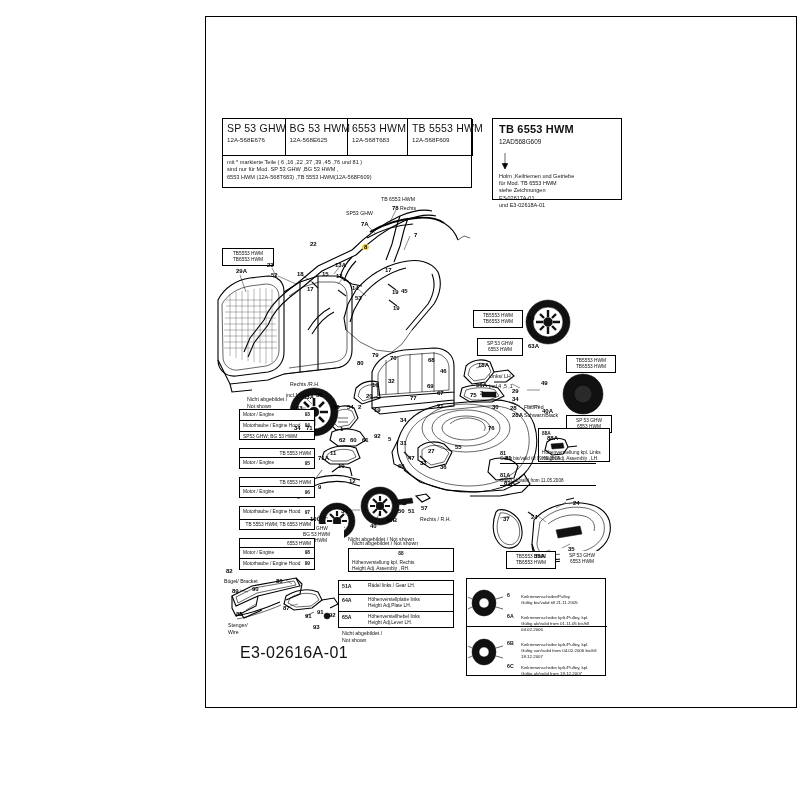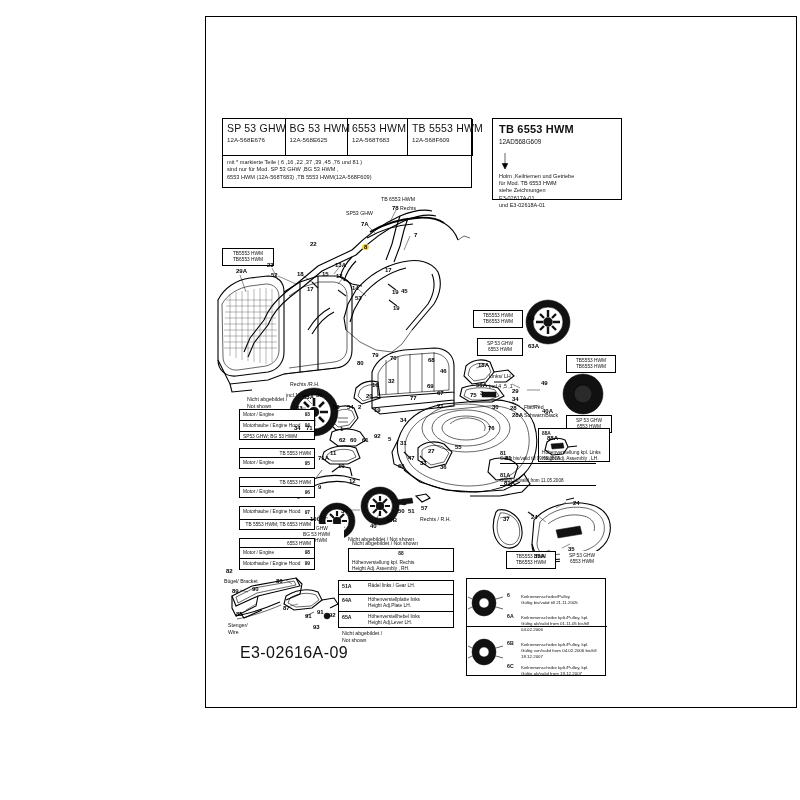--- a/index.html
+++ b/index.html
@@ -658,15 +658,15 @@
       <div class="cal" style="left: 276px; top: 578px;">86</div>
       <div class="cal" style="left: 236px; top: 611px;">85</div>
       <div class="cal" style="left: 283px; top: 605px;">87</div>
       <div class="cal" style="left: 305px; top: 613px;">91</div>
       <div class="cal" style="left: 317px; top: 609px;">91</div>
       <div class="cal" style="left: 329px; top: 612px;">92</div>
       <div class="cal" style="left: 313px; top: 624px;">93</div>
       <div class="cal" style="left: 226px; top: 568px;">82</div>
     </div>
 
-  <div class="dwg">E3-02616A-09</div>
+  <div class="dwg">E3-02616A-01</div>
 
 </div>
 
 </body></html>

